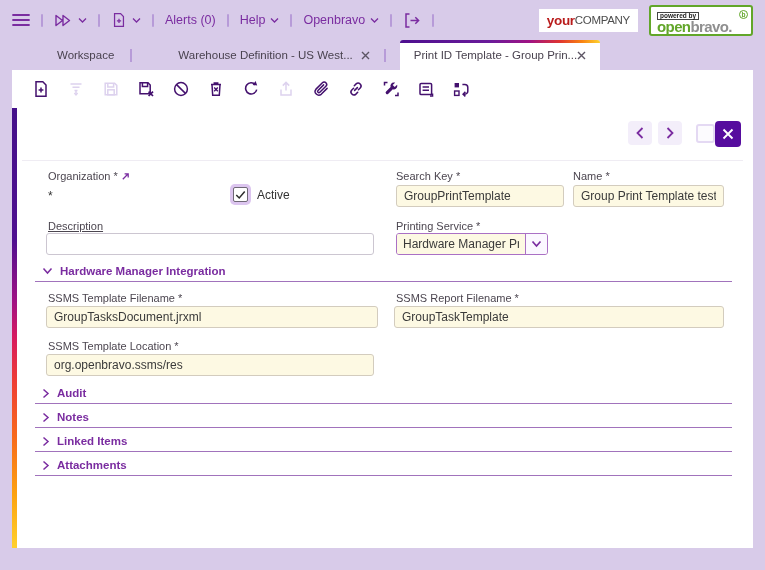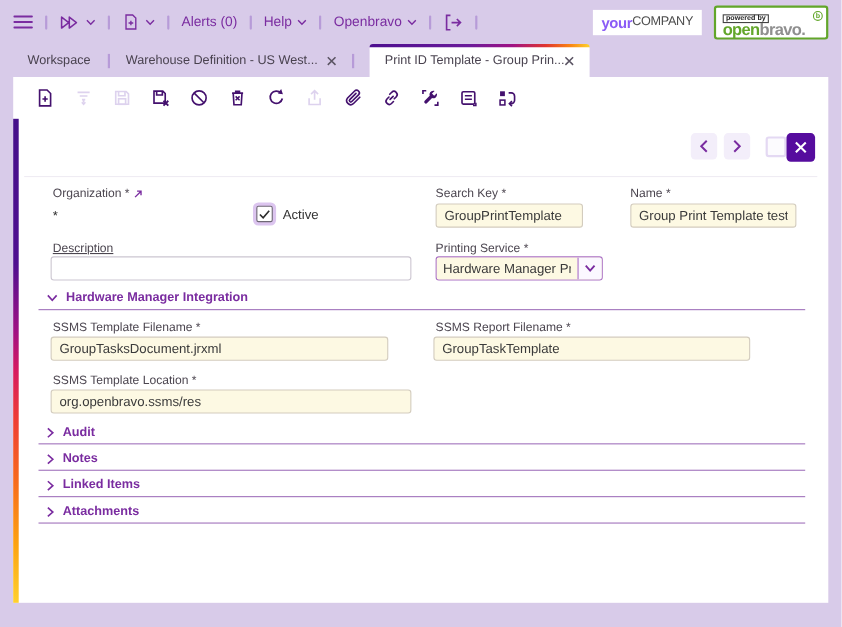--- a/index.html
+++ b/index.html
@@ -17,21 +17,21 @@
     color:#7a2ca0; font-size:12.5px;
   }
   .topbar .vsep { width:2px; height:13px; background:#b79bd8; border-radius:1px; }
   .tb-item { display:flex; align-items:center; gap:5px; cursor:pointer; }
   .tb-icon svg { display:block; }
   .spacer { flex:1; }
   .logo-your {
     background:#fff; height:23px; padding:0 8px; display:flex; align-items:center;
     font-weight:bold;
   }
-  .logo-your .red { color:#8b5cf6; font-size:13.5px; letter-spacing:-0.3px; }
+  .logo-your .red { color:#b91c1c; font-size:13.5px; letter-spacing:-0.3px; }
   .logo-your .gray { color:#4d4d4d; font-size:11.5px; font-weight:normal; letter-spacing:-0.3px; }
   .logo-ob {
     background:#fff; border:2px solid #62a62a; border-radius:3px;
     width:104px; height:31px; padding:1px 6px 2px 6px; line-height:1;
     position:relative;
   }
   .logo-ob .pby {
     font-size:6.5px; color:#222; border:1px solid #444; display:inline-block;
     padding:0 2px; margin-bottom:0; font-weight:bold;
   }
@@ -42,21 +42,21 @@
     position:absolute; right:3px; top:3px;
     width:9px; height:9px; border:1px solid #62a62a; border-radius:50%;
     color:#62a62a; font-size:6.5px; font-weight:bold; text-align:center; line-height:8px;
   }
   
   .tabbar {
     position:absolute; top:40px; left:0; right:0; height:30px;
     display:flex; align-items:stretch; padding-left:25px;
     font-size:11.5px; color:#49424f;
   }
-  .tab-plain { display:flex; align-items:center; gap:8px; padding:0 14px 0 0; cursor:pointer; }
+  .tab-plain { display:flex; align-items:center; gap:8px; padding:0 14px 0 0; cursor:pointer;margin-left:32px; }
   .tab-plain:first-child { padding-right:16px; }
   .tabbar .vsep { width:2px; height:13px; background:#b79bd8; align-self:center; margin-right:14px; }
   .tab-plain + .vsep { margin-left:0; }
   .tab-x { color:#5c5564; font-size:11px; }
   .tab-x svg { display:block; }
   .tab-active {
     display:flex; align-items:center; padding:0 14px;
     background:#fff; border-radius:4px 4px 0 0; position:relative; cursor:pointer;
   }
   .tab-active::before {
@@ -362,21 +362,21 @@
       <svg width="11" height="10" viewBox="0 0 13 11">
           <polyline points="1.5,5.5 5,9 11.5,1.5" fill="none" stroke="#2d2d2d" stroke-width="1.8"></polyline>
         </svg>
     </span>
     <span class="checklabel">Active</span>
   </div>
 
   <div class="flabel" style="left:384px; top:100px;">
       <span>Search Key *</span>
     </div>
-  <input class="tinput" style="left: 384px; top: 115px; width: 134px;" value="GroupPrintTemplate">
+  <input class="tinput" style="left: 384px; top: 115px; width: 168px;" value="GroupPrintTemplate">
 
   <div class="flabel" style="left:561px; top:100px;">
       <span>Name *</span>
     </div>
   <input class="tinput" style="left: 561px; top: 115px; width: 151px;" value="Group Print Template test">
 
   <div class="flabel" style="left:36px; top:150px;text-decoration:underline;">
       <span>Description</span>
     </div>
   <input class="tinput white" style="left: 34px; top: 163px; width: 328px;" value="">
@@ -396,26 +396,26 @@
   <div class="section" style="top:191px;">
     <svg width="11" height="8" viewBox="0 0 11 8">
         <polyline points="1.5,1.5 5.5,6 9.5,1.5" fill="none" stroke="currentColor" stroke-width="1.5"></polyline>
       </svg>
     <span>Hardware Manager Integration</span>
   </div>
 
   <div class="flabel" style="left:36px; top:222px;">
       <span>SSMS Template Filename *</span>
     </div>
-  <input class="tinput" style="left: 34px; top: 236px; width: 307px;" value="GroupTasksDocument.jrxml">
+  <input class="tinput" style="left: 34px; top: 236px; width: 332px;" value="GroupTasksDocument.jrxml">
 
   <div class="flabel" style="left:384px; top:222px;">
       <span>SSMS Report Filename *</span>
     </div>
-  <input class="tinput" style="left: 382px; top: 236px; width: 288px;" value="GroupTaskTemplate">
+  <input class="tinput" style="left: 382px; top: 236px; width: 330px;" value="GroupTaskTemplate">
 
   <div class="flabel" style="left:36px; top:270px;">
       <span>SSMS Template Location *</span>
     </div>
   <input class="tinput" style="left: 34px; top: 284px; width: 328px;" value="org.openbravo.ssms/res">
 
   <div class="section" style="top:313px;">
     <svg width="8" height="11" viewBox="0 0 8 11">
         <polyline points="1.5,1.5 6,5.5 1.5,9.5" fill="none" stroke="currentColor" stroke-width="1.5"></polyline>
       </svg>

